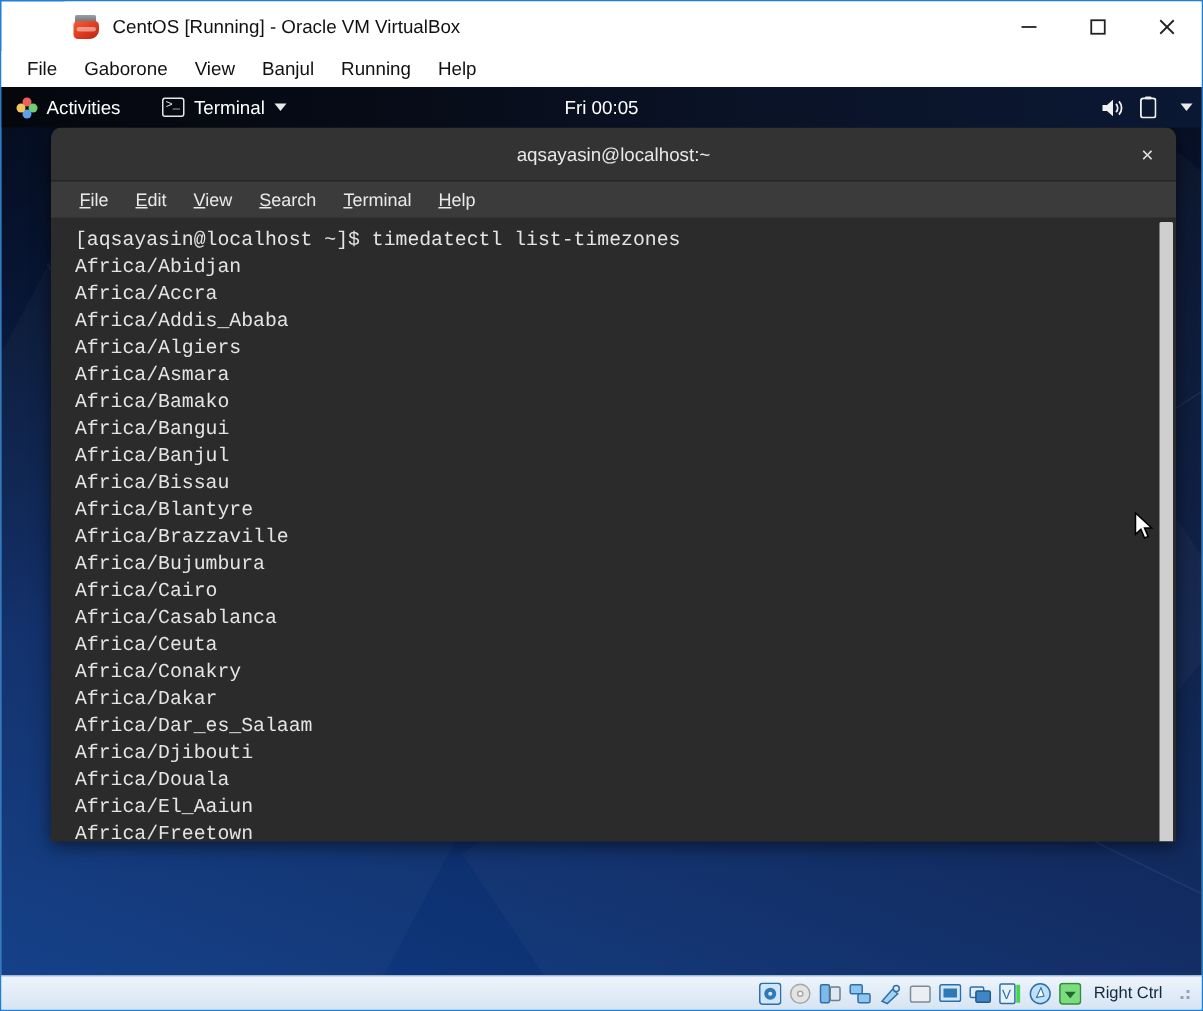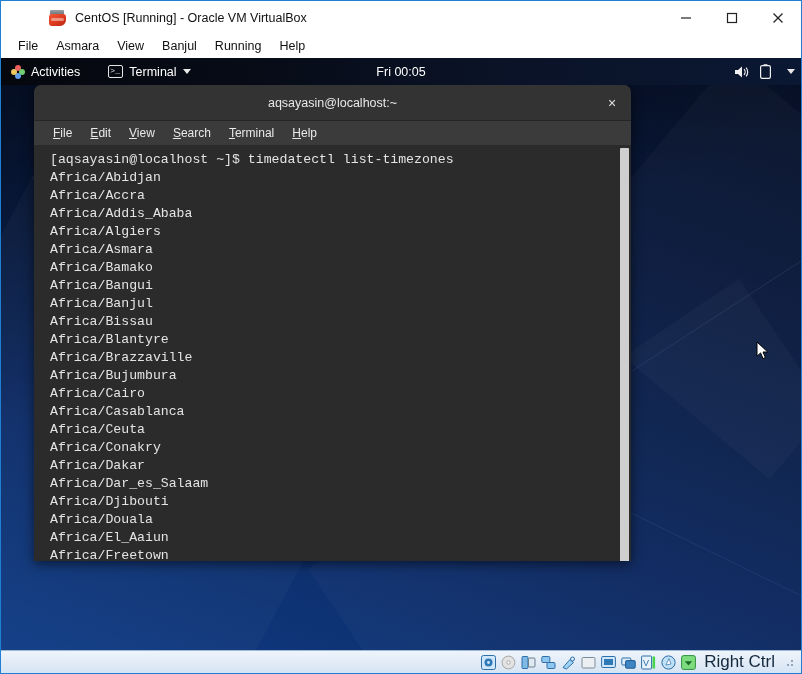--- a/index.html
+++ b/index.html
@@ -205,21 +205,21 @@
     align-items: center;
     gap: 10px;
   }
   .tray-icon { display: flex; align-items: center; }
 
   
   #terminal-window {
     position: absolute;
     left: 33px;
     top: 27px;
-    width: 597px;
+    width: 750px;
     height: 476px;
     background: #2b2b2b;
     border-radius: 7px 7px 0 0;
     box-shadow: 0 3px 12px rgba(0,0,0,0.55);
     display: flex;
     flex-direction: column;
     overflow: hidden;
     z-index: 4;
   }
   #terminal-titlebar {
@@ -321,21 +321,21 @@
   }
   .status-icon {
     width: 16px;
     height: 16px;
     display: flex;
     align-items: center;
     justify-content: center;
     flex: none;
   }
   #host-key-label {
-    font-size: 17px;
+    font-size: 11px;
     color: #14283c;
     margin-left: 4px;
     margin-right: 4px;
     white-space: nowrap;
   }
   #resize-grip {
     width: 12px; height: 12px;
     position: relative;
     flex: none;
   }
@@ -372,21 +372,21 @@
         <svg width="12" height="12" viewBox="0 0 12 12">
             <line x1="1.5" y1="1.5" x2="10.5" y2="10.5" stroke="#222" stroke-width="1.2"></line>
             <line x1="10.5" y1="1.5" x2="1.5" y2="10.5" stroke="#222" stroke-width="1.2"></line>
           </svg>
       </div>
     </div>
   </div>
 
   <div id="vbox-menubar">
     <span class="vbox-menu-item">File</span>
-    <span class="vbox-menu-item">Asmara</span>
+    <span class="vbox-menu-item">Gaborone</span>
     <span class="vbox-menu-item">View</span>
     <span class="vbox-menu-item">Banjul</span>
     <span class="vbox-menu-item">Running</span>
     <span class="vbox-menu-item">Help</span>
   </div>
 
   <div id="guest-screen">
     <div id="desktop-bg">
       <div class="facet" style="left:-80px; top:120px; width:420px; height:520px; transform:rotate(28deg);"></div>
       <div class="facet" style="left:380px; top:330px; width:520px; height:420px; transform:rotate(-34deg);"></div>

